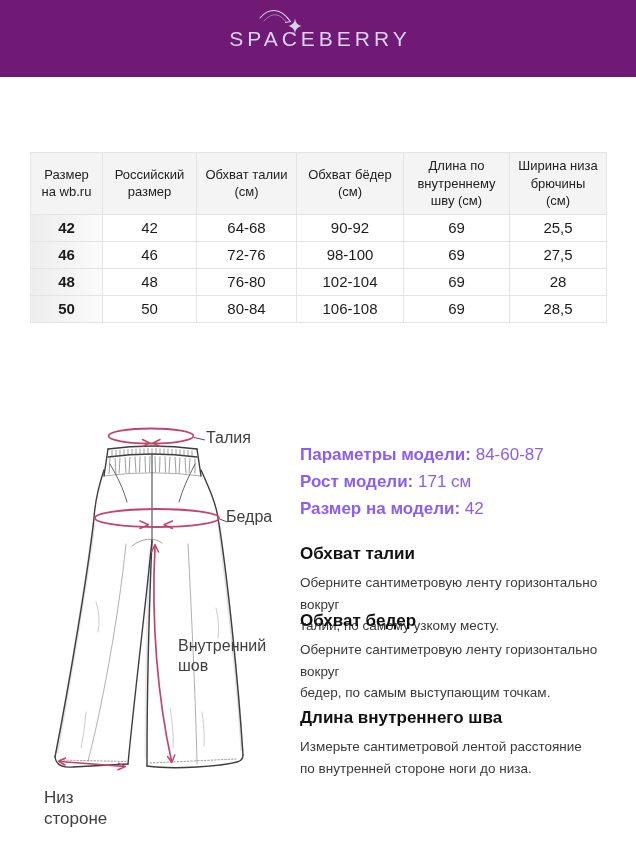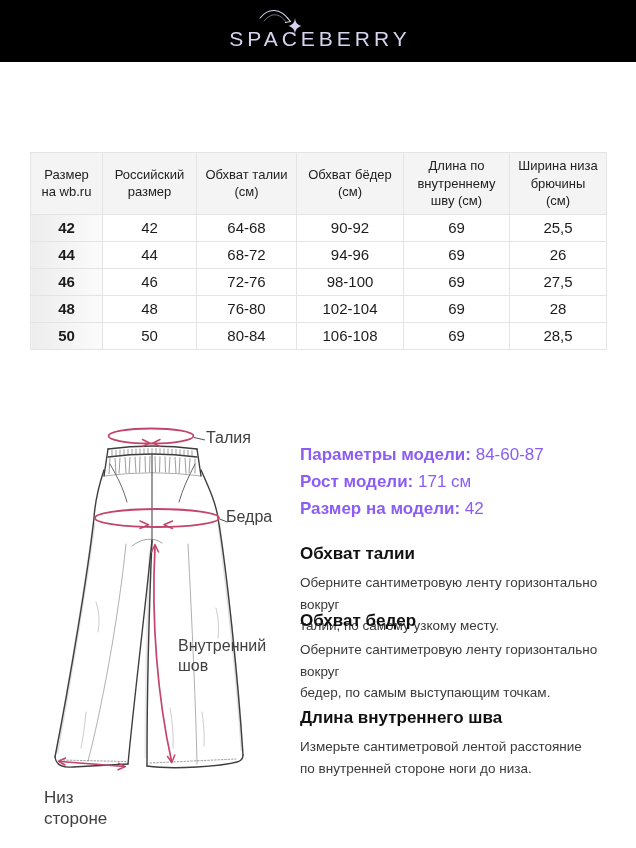--- a/index.html
+++ b/index.html
@@ -5,22 +5,22 @@
   * { margin:0; padding:0; box-sizing:border-box; }
   html,body { background:#ffffff; }
   body { font-family:"Liberation Sans", sans-serif; }
   .page {
     position:relative; width:636px; height:848px; background:#ffffff;
     overflow:hidden; margin:0 auto;
   }
 
   
   .brand-bar {
-    position:absolute; left:0; top:0; width:636px; height:62px;
-    background:#000000;
+    position:absolute; left:0; top:0; width:636px; height:77px;
+    background:#701a75;
   }
   .brand-logo {
     position:absolute; left:0; right:0; top:27px; text-align:center;
     color:#d6d3ee; font-size:21px; font-weight:400; letter-spacing:4px;
     text-indent:4px;
   }
   .star-icon { position:absolute; left:256px; top:4px; }
 
   
   .size-table {
@@ -118,28 +118,20 @@
     <tbody>
       <tr>
         <td class="first-col">42</td>
         <td>42</td>
         <td>64-68</td>
         <td>90-92</td>
         <td>69</td>
         <td>25,5</td>
       </tr>
       <tr>
-        <td class="first-col">44</td>
-        <td>44</td>
-        <td>68-72</td>
-        <td>94-96</td>
-        <td>69</td>
-        <td>26</td>
-      </tr>
-      <tr>
         <td class="first-col">46</td>
         <td>46</td>
         <td>72-76</td>
         <td>98-100</td>
         <td>69</td>
         <td>27,5</td>
       </tr>
       <tr>
         <td class="first-col">48</td>
         <td>48</td>

